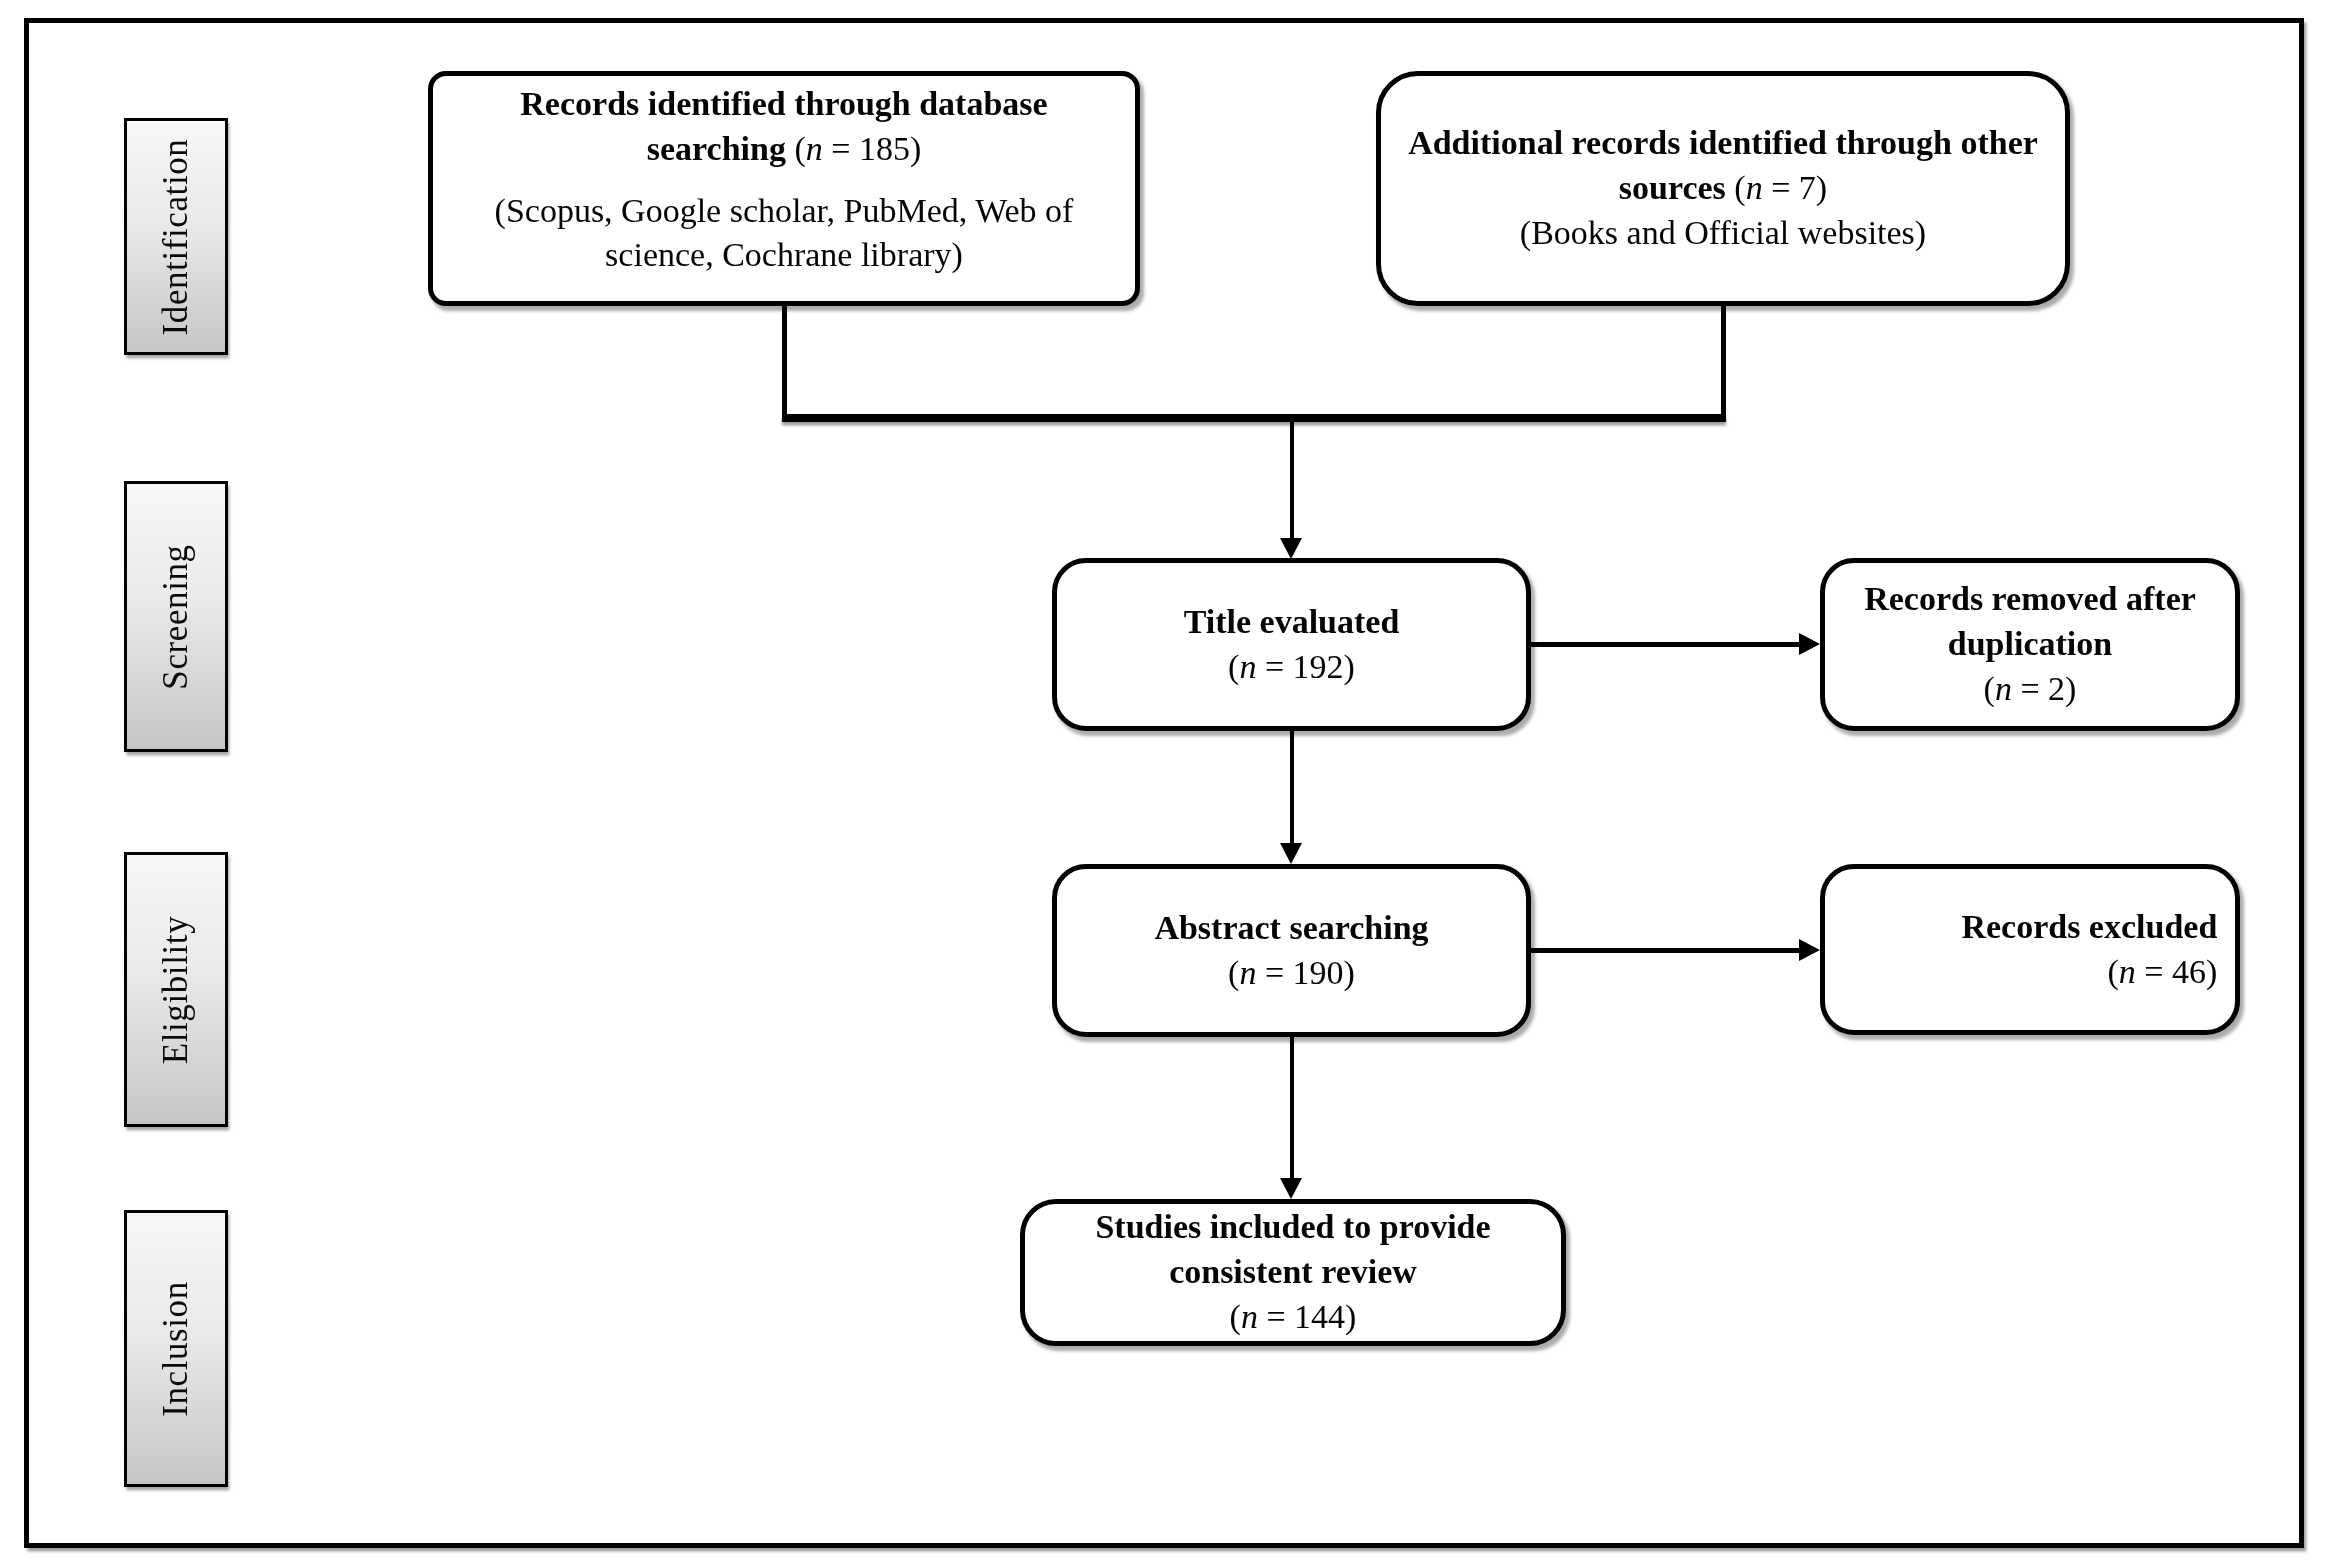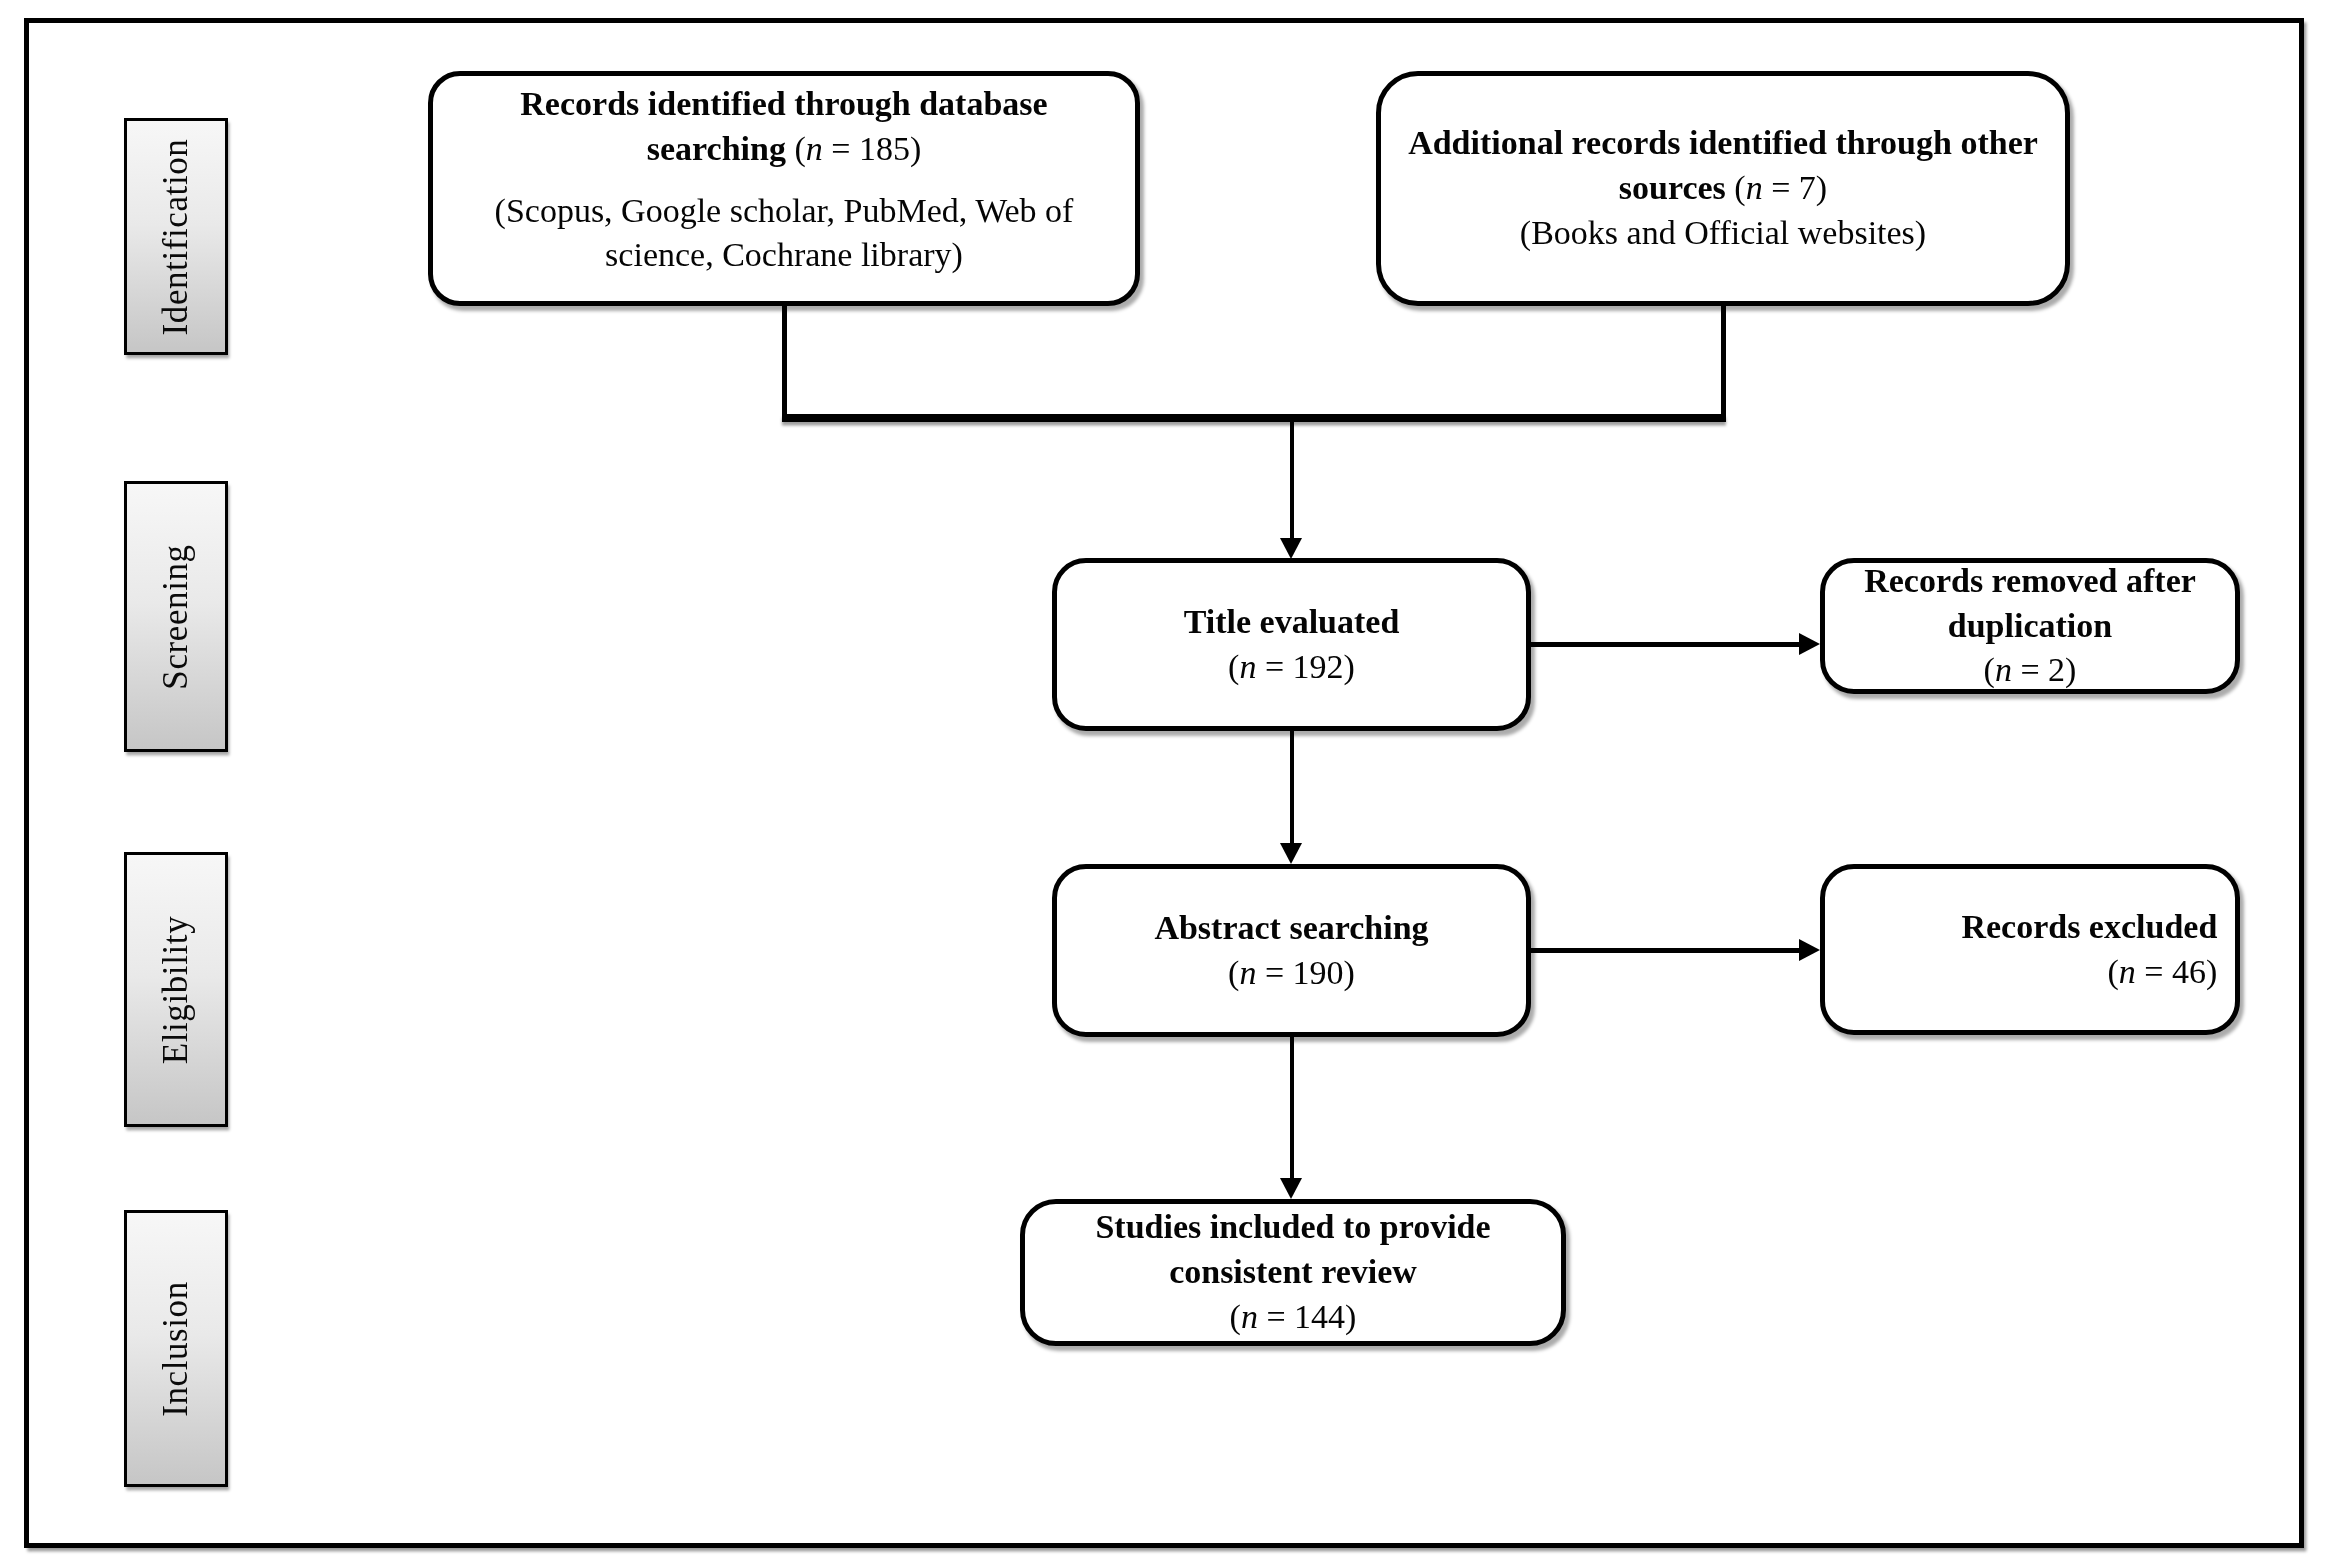--- a/index.html
+++ b/index.html
@@ -23,24 +23,24 @@
   #stage-screening      { top: 481px;  height: 271px; }
   #stage-eligibility    { top: 852px; height: 275px; }
   #stage-inclusion      { top: 1210px; height: 277px; }
   .stage-label { transform: rotate(-90deg); white-space: nowrap;
                  font-size: 35px; color: #0a0a0a; letter-spacing: 0.6px; }
 
   
   .node { position: absolute; background: #fff; border: 5.9px solid #000;
           display: flex; align-items: center; justify-content: center; text-align: center;
           box-shadow: 3.5px 4.7px 3.5px rgba(0,0,0,0.33); }
-  #node-db       { left: 428px;  top: 71px;  width: 712px; height: 235px; border-radius: 32px; padding: 5.9px 32px; }
+  #node-db       { left: 428px;  top: 71px;  width: 712px; height: 235px; border-radius: 18px; padding: 5.9px 32px; }
   #node-other    { left: 1376px; top: 71px;  width: 694px; height: 235px; border-radius: 42px; padding: 5.9px 26.5px; }
   #node-title    { left: 1052px; top: 558px;  width: 479px;  height: 173px; border-radius: 34px; padding: 5.9px 20.6px; }
-  #node-dup      { left: 1820px; top: 558px;  width: 420px;  height: 136px; border-radius: 34px; padding: 5.9px 17.7px; }
+  #node-dup      { left: 1820px; top: 558px;  width: 420px;  height: 173px; border-radius: 34px; padding: 5.9px 17.7px; }
   #node-abstract { left: 1052px; top: 864px; width: 479px;  height: 173px; border-radius: 34px; padding: 5.9px 20.6px; }
   #node-excluded { left: 1820px; top: 864px; width: 420px;  height: 171px; border-radius: 34px; padding: 5.9px 17.7px; text-align: right; }
   #node-included { left: 1020px; top: 1199px; width: 546px;  height: 147px; border-radius: 36px; padding: 5.9px 26.5px; }
 
   .txt { width: 100%; font-size: 34px; line-height: 1.32; color: #050505; font-weight: 700; }
   .count { font-weight: 400; }
   .count.block { display: block; }
   .nvar { font-style: italic; font-weight: 400; }
   .sub { display: block; font-weight: 400; }
   #node-db .sub { max-width: 606px; margin: 17px auto; }

